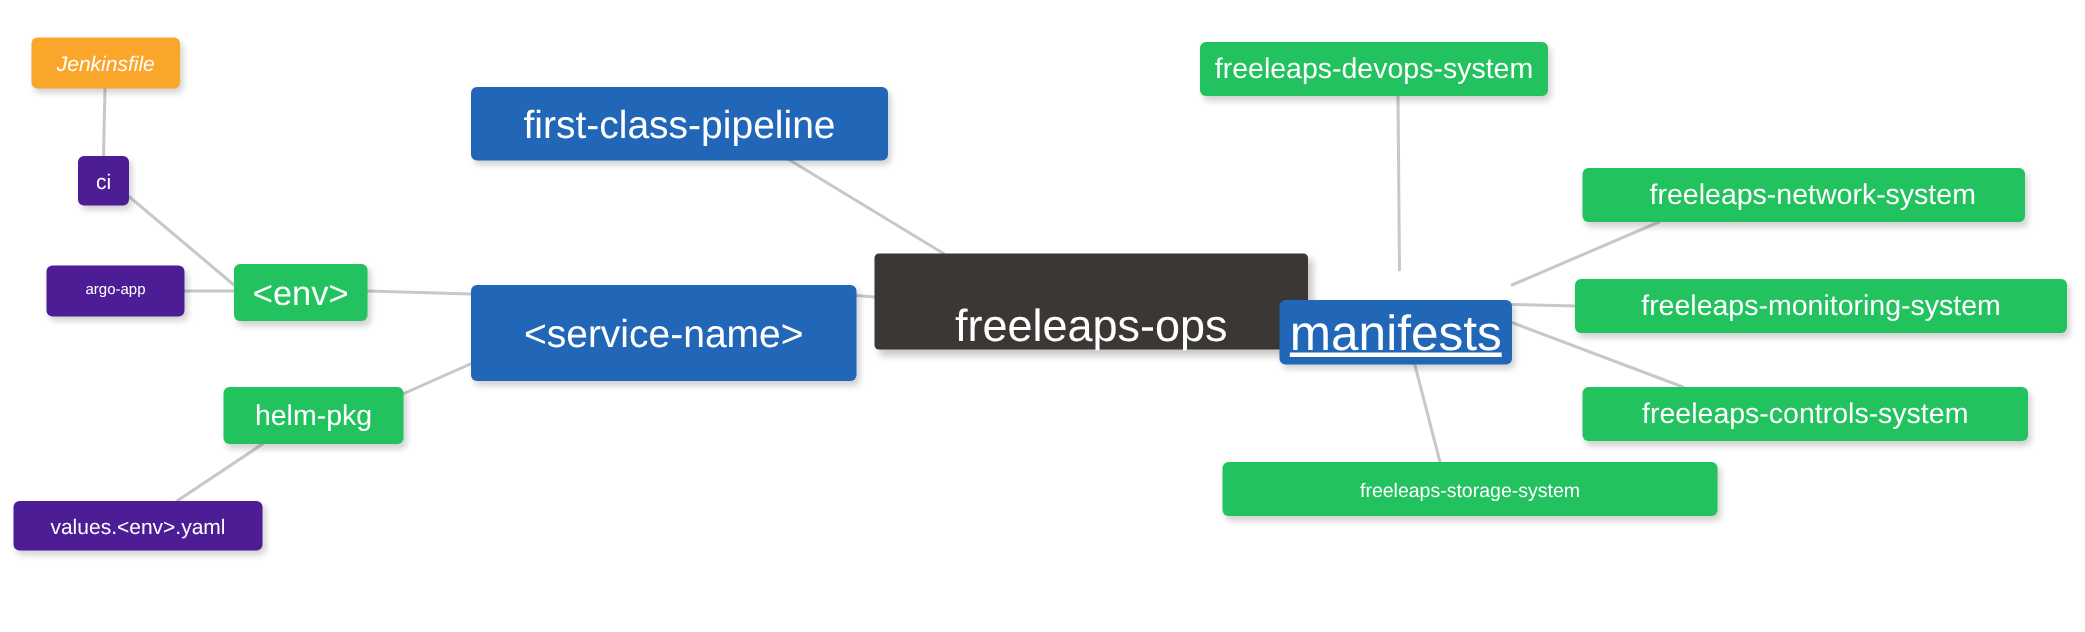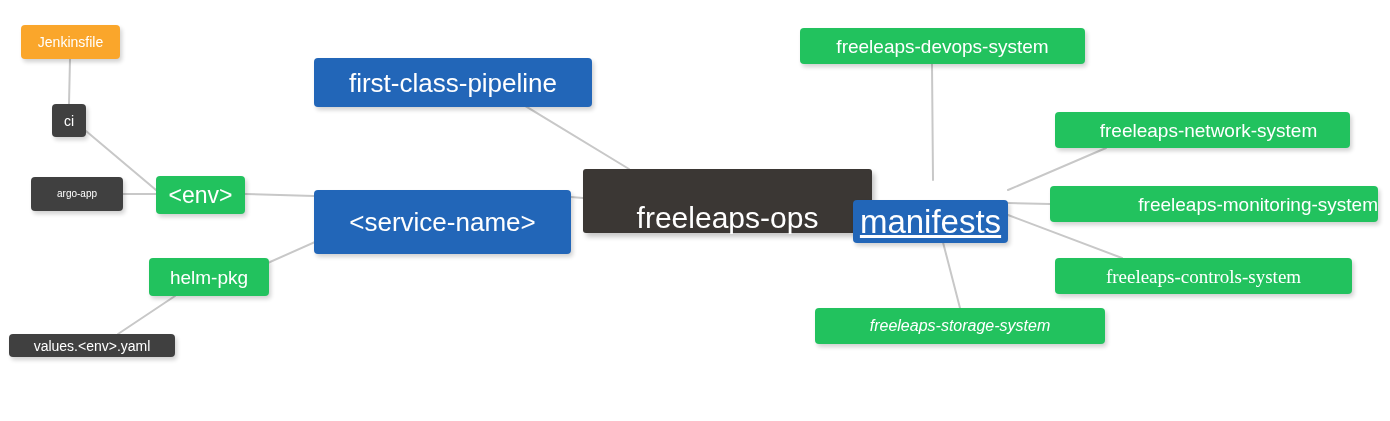--- a/index.html
+++ b/index.html
@@ -42,22 +42,22 @@
     user-select: none;
     letter-spacing: 0px;
   }
   .node.root {
     background: #3b3734;
     border-radius: 3px;
     box-shadow: 3px 4px 5px rgba(0,0,0,0.22);
   }
   .node.blue   { background: #2266b8; margin-top: 20px; }
   .node.green  { background: #22c25e; }
-  .node.red    { background: #404040; }
-  .node.orange { background: #faa62b; }
+  .node.red    { background: #4c1d95; }
+  .node.orange { background: #faa62b; font-style: italic; }
 </style>
 </head>
 <body>
 
 <div id="canvas">
   <svg id="edge-layer" viewBox="0 0 1390 421" xmlns="http://www.w3.org/2000/svg">
       <line x1="70" y1="59" x2="69" y2="104" stroke="#c8c8c8" stroke-width="2" stroke-linecap="round"></line>
       <line x1="86" y1="131" x2="156" y2="190" stroke="#c8c8c8" stroke-width="2" stroke-linecap="round"></line>
       <line x1="123" y1="194" x2="156" y2="194" stroke="#c8c8c8" stroke-width="2" stroke-linecap="round"></line>
       <line x1="245" y1="194" x2="314" y2="196" stroke="#c8c8c8" stroke-width="2" stroke-linecap="round"></line>
@@ -81,44 +81,44 @@
       </div>
       <div class="node red" style="left: 31px; top: 177px; width: 92px; height: 34px; font-size: 10px;">
         <span>argo-app</span>
       </div>
       <div class="node green" style="left: 156px; top: 176px; width: 89px; height: 38px; font-size: 23px;">
         <span>&lt;env&gt;</span>
       </div>
       <div class="node green" style="left: 149px; top: 258px; width: 120px; height: 38px; font-size: 19px;">
         <span>helm-pkg</span>
       </div>
-      <div class="node red" style="left: 9px; top: 334px; width: 166px; height: 23px; font-size: 14px;">
+      <div class="node red" style="left: 9px; top: 334px; width: 166px; height: 33px; font-size: 14px;">
         <span>values.&lt;env&gt;.yaml</span>
       </div>
       <div class="node blue" style="left: 314px; top: 38px; width: 278px; height: 49px; font-size: 26px;">
         <span>first-class-pipeline</span>
       </div>
       <div class="node blue" style="left: 314px; top: 170px; width: 257px; height: 64px; font-size: 26px;">
         <span>&lt;service-name&gt;</span>
       </div>
       <div class="node root" style="left: 583px; top: 169px; width: 289px; height: 64px; font-size: 30px; align-items: flex-end;">
         <span>freeleaps-ops</span>
       </div>
       <div class="node blue" style="left: 853px; top: 180px; width: 155px; height: 43px; font-size: 33px; text-decoration: underline;">
         <span>manifests</span>
       </div>
-      <div class="node green" style="left: 800px; top: 28px; width: 285px; height: 36px; font-size: 19px;">
+      <div class="node green" style="left: 800px; top: 28px; width: 232px; height: 36px; font-size: 19px;">
         <span>freeleaps-devops-system</span>
       </div>
       <div class="node green" style="left: 1055px; top: 112px; width: 295px; height: 36px; font-size: 19px; padding-left: 12px;">
         <span>freeleaps-network-system</span>
       </div>
-      <div class="node green" style="left: 1050px; top: 186px; width: 328px; height: 36px; font-size: 19px; justify-content: flex-end;">
+      <div class="node green" style="left: 1050px; top: 186px; width: 328px; height: 36px; font-size: 19px;">
         <span>freeleaps-monitoring-system</span>
       </div>
-      <div class="node green" style="left: 1055px; top: 258px; width: 297px; height: 36px; font-size: 19px; font-family: Liberation Serif, serif;">
+      <div class="node green" style="left: 1055px; top: 258px; width: 297px; height: 36px; font-size: 19px;">
         <span>freeleaps-controls-system</span>
       </div>
-      <div class="node green" style="left: 815px; top: 308px; width: 290px; height: 36px; font-size: 16px; font-style: italic;">
+      <div class="node green" style="left: 815px; top: 308px; width: 330px; height: 36px; font-size: 13px;">
         <span>freeleaps-storage-system</span>
       </div>
     </div>
 </div>
 
 </body></html>

